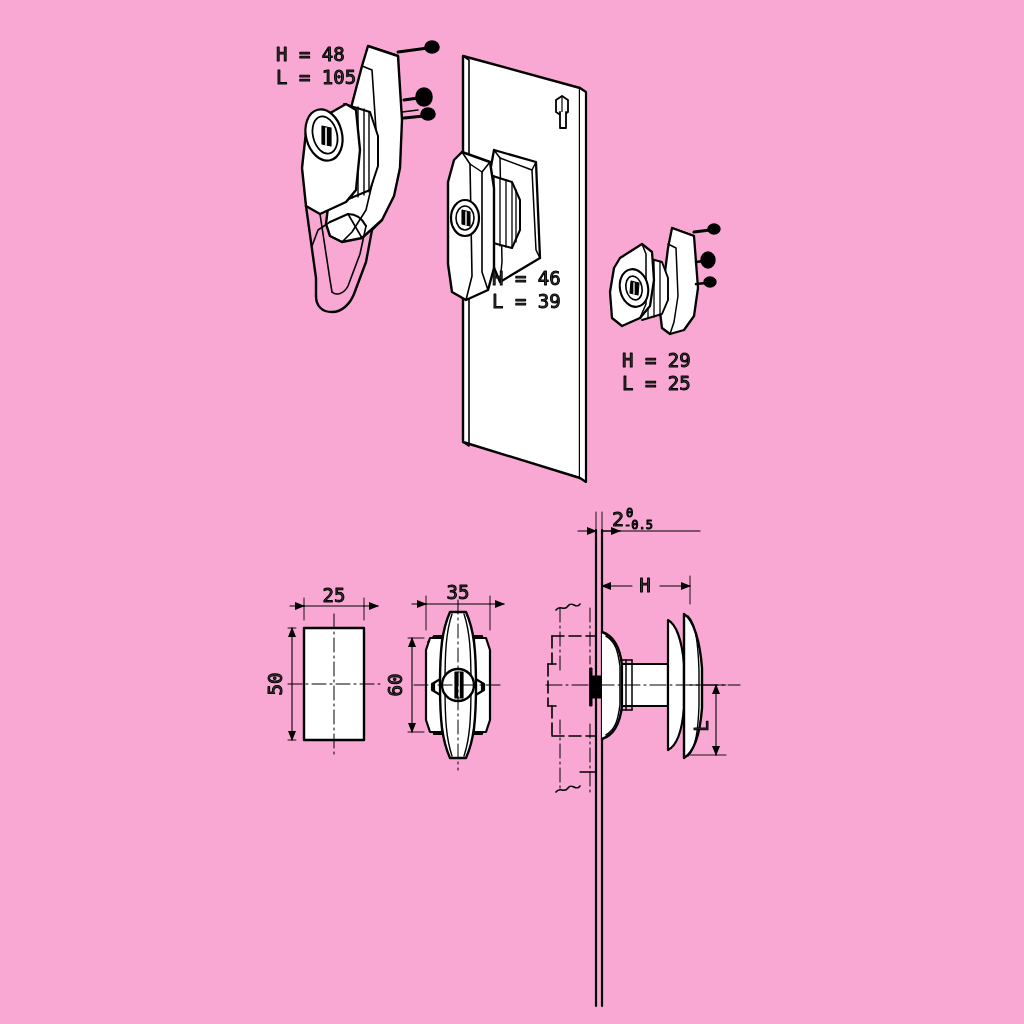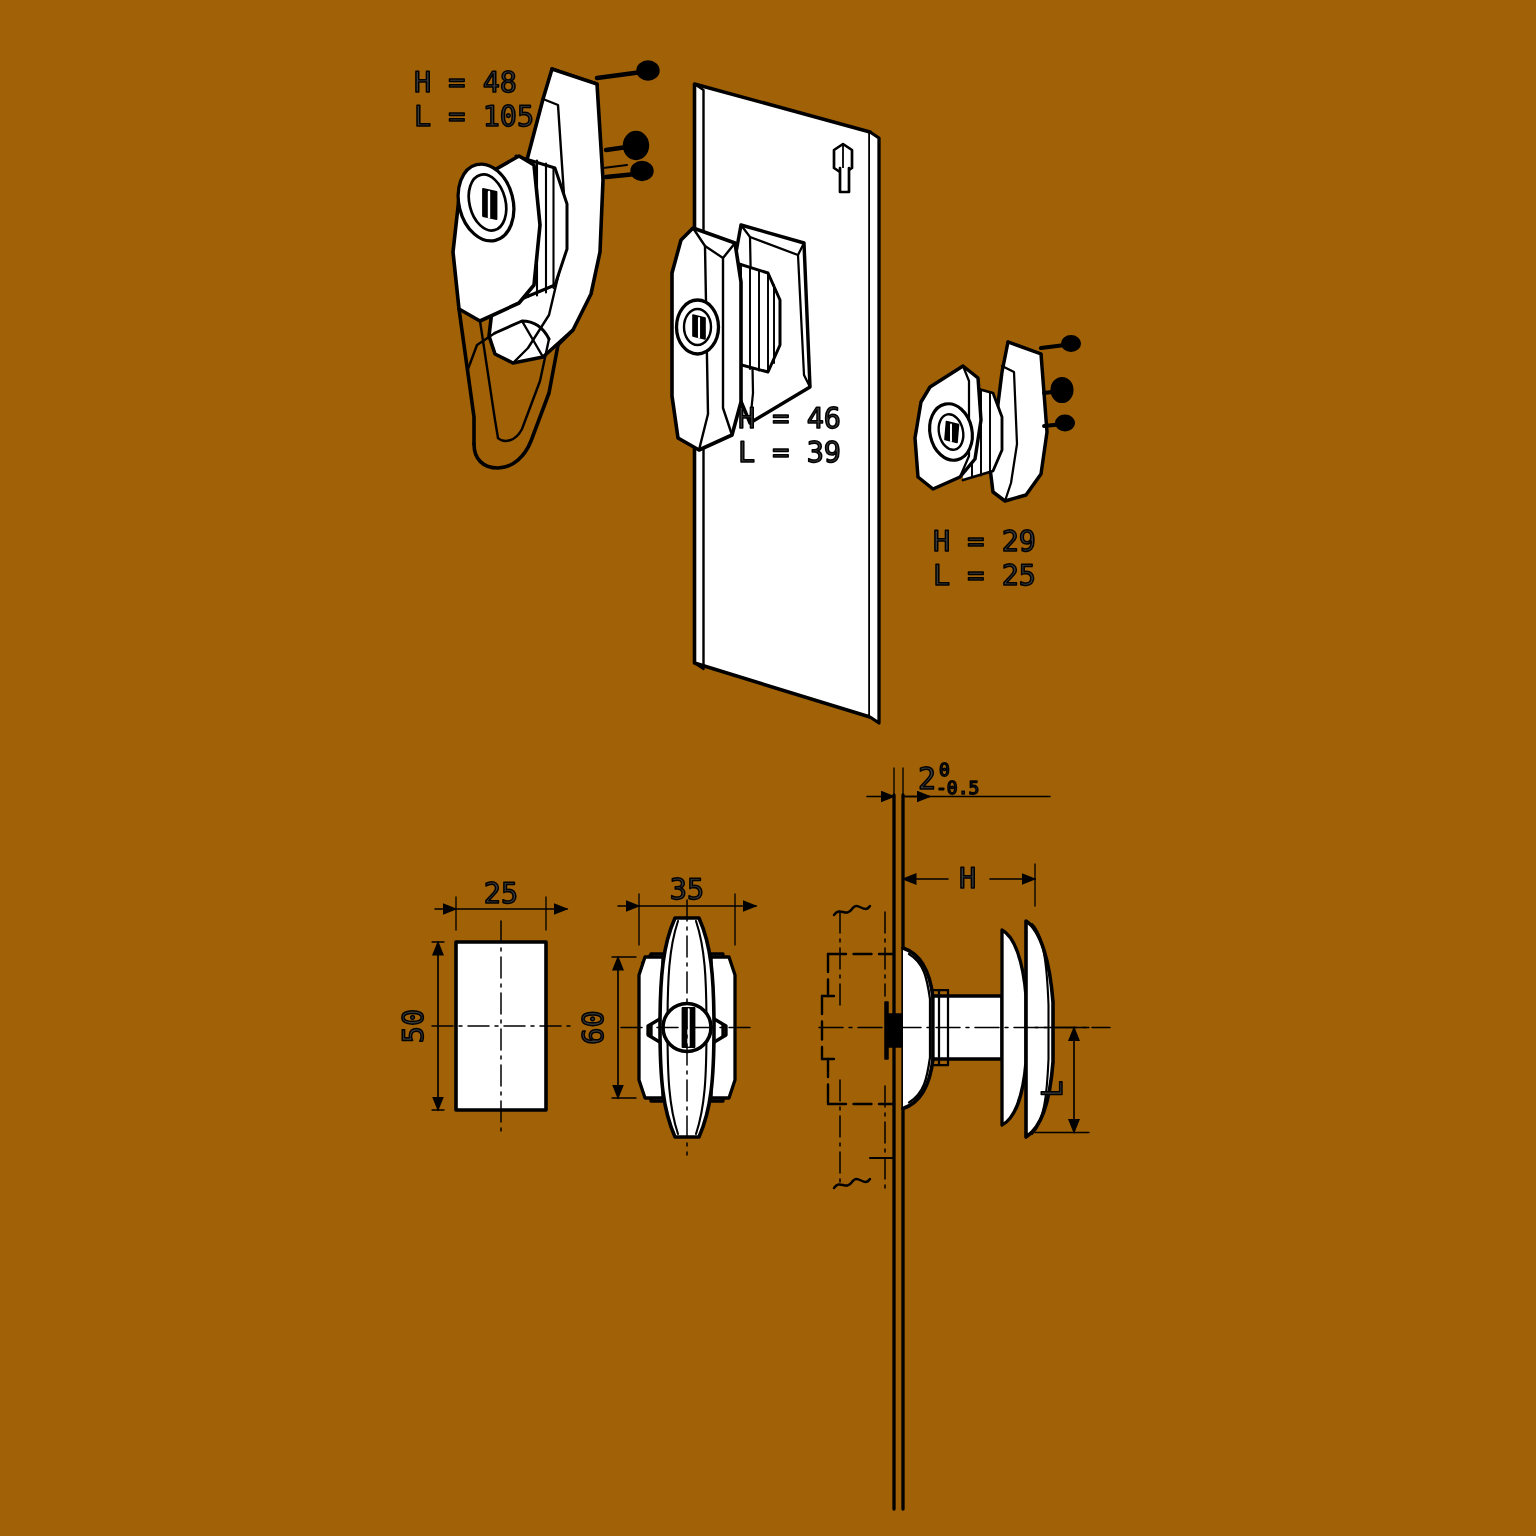--- a/index.html
+++ b/index.html
@@ -1,18 +1,18 @@
 <!DOCTYPE html>
 <html><head>
 <meta charset="utf-8">
 <style>
   html,body{margin:0;padding:0;background:#fff;}
   body{width:1024px;height:1024px;overflow:hidden;
        font-family:"DejaVu Sans Mono","Liberation Mono",monospace;}
-  #stage{position:relative;width:1024px;height:1024px;background:#a16207;}
+  #stage{position:relative;width:1024px;height:1024px;background:#f9a8d4;}
   svg{display:block;}
   .lbl{font-family:"DejaVu Sans Mono","Liberation Mono",monospace;fill:#3a3a3a;}
 </style>
 </head>
 <body>
 
 <div id="stage">
 <svg width="1024" height="1024" viewBox="0 0 1024 1024">
 
   <defs>

